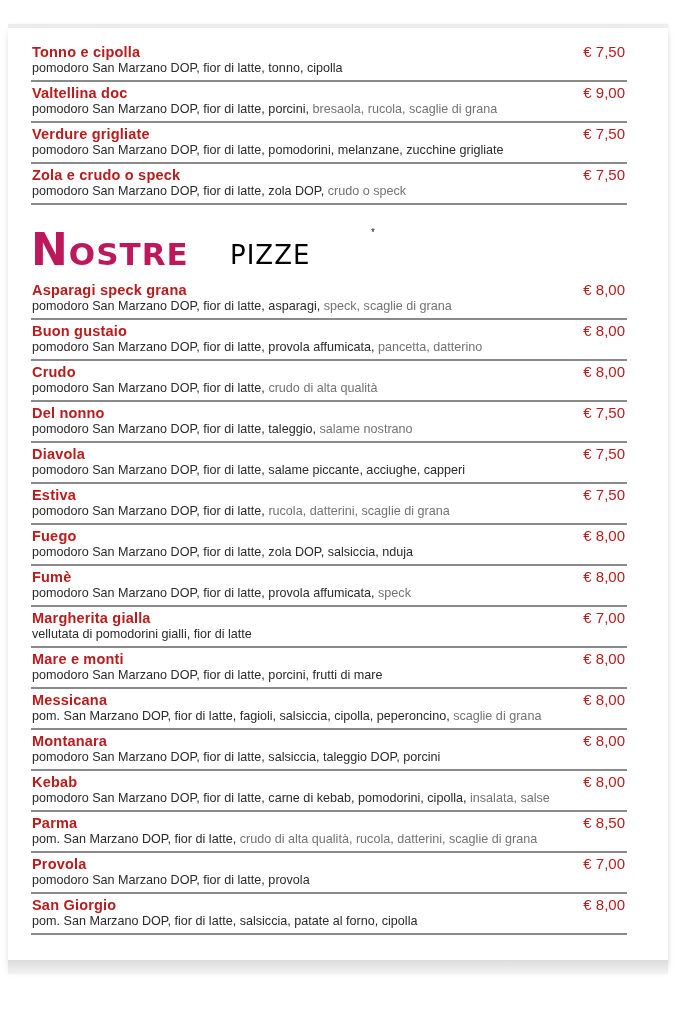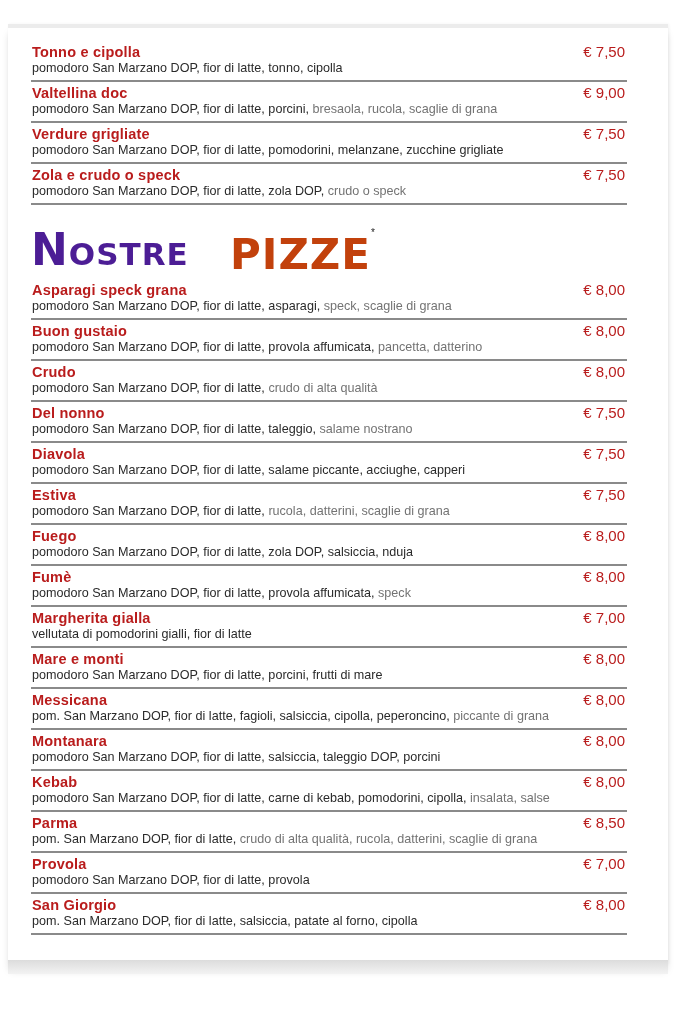--- a/index.html
+++ b/index.html
@@ -80,33 +80,33 @@
       height: 56px;
       margin-top: 20px;
     }
     .section-title .t1 {
       position: absolute;
       left: 0;
       top: 0;
       font-family: "DejaVu Sans", sans-serif;
       font-weight: bold;
       font-size: 44px;
-      color: #4c1d95;
+      color: #be185d;
       font-variant: small-caps;
       letter-spacing: 1px;
       line-height: 50px;
     }
     .section-title .t2 {
       position: absolute;
       left: 199px;
       top: 8px;
       font-family: "DejaVu Sans", sans-serif;
-      font-weight: bold;
-      font-size: 42px;
-      color: #c2410c;
+      font-weight: normal;
+      font-size: 26px;
+      color: #000000;
       text-transform: uppercase;
       letter-spacing: 1px;
       line-height: 44px;
     }
     .section-title .star {
       position: absolute;
       left: 340px;
       top: 2px;
       font-size: 10px;
       color: #222;
@@ -194,21 +194,21 @@
         <div class="desc"><span>vellutata di pomodorini gialli, fior di latte</span><span class="hl"></span></div>
         <div class="price">€ 7,00</div>
       </div>
       <div class="item">
         <div class="name">Mare e monti</div>
         <div class="desc"><span>pomodoro San Marzano DOP, fior di latte, porcini, frutti di mare</span><span class="hl"></span></div>
         <div class="price">€ 8,00</div>
       </div>
       <div class="item">
         <div class="name">Messicana</div>
-        <div class="desc"><span>pom. San Marzano DOP, fior di latte, fagioli, salsiccia, cipolla, peperoncino, </span><span class="hl">piccante di grana</span></div>
+        <div class="desc"><span>pom. San Marzano DOP, fior di latte, fagioli, salsiccia, cipolla, peperoncino, </span><span class="hl">scaglie di grana</span></div>
         <div class="price">€ 8,00</div>
       </div>
       <div class="item">
         <div class="name">Montanara</div>
         <div class="desc"><span>pomodoro San Marzano DOP, fior di latte, salsiccia, taleggio DOP, porcini</span><span class="hl"></span></div>
         <div class="price">€ 8,00</div>
       </div>
       <div class="item">
         <div class="name">Kebab</div>
         <div class="desc"><span>pomodoro San Marzano DOP, fior di latte, carne di kebab, pomodorini, cipolla, </span><span class="hl">insalata, salse</span></div>

